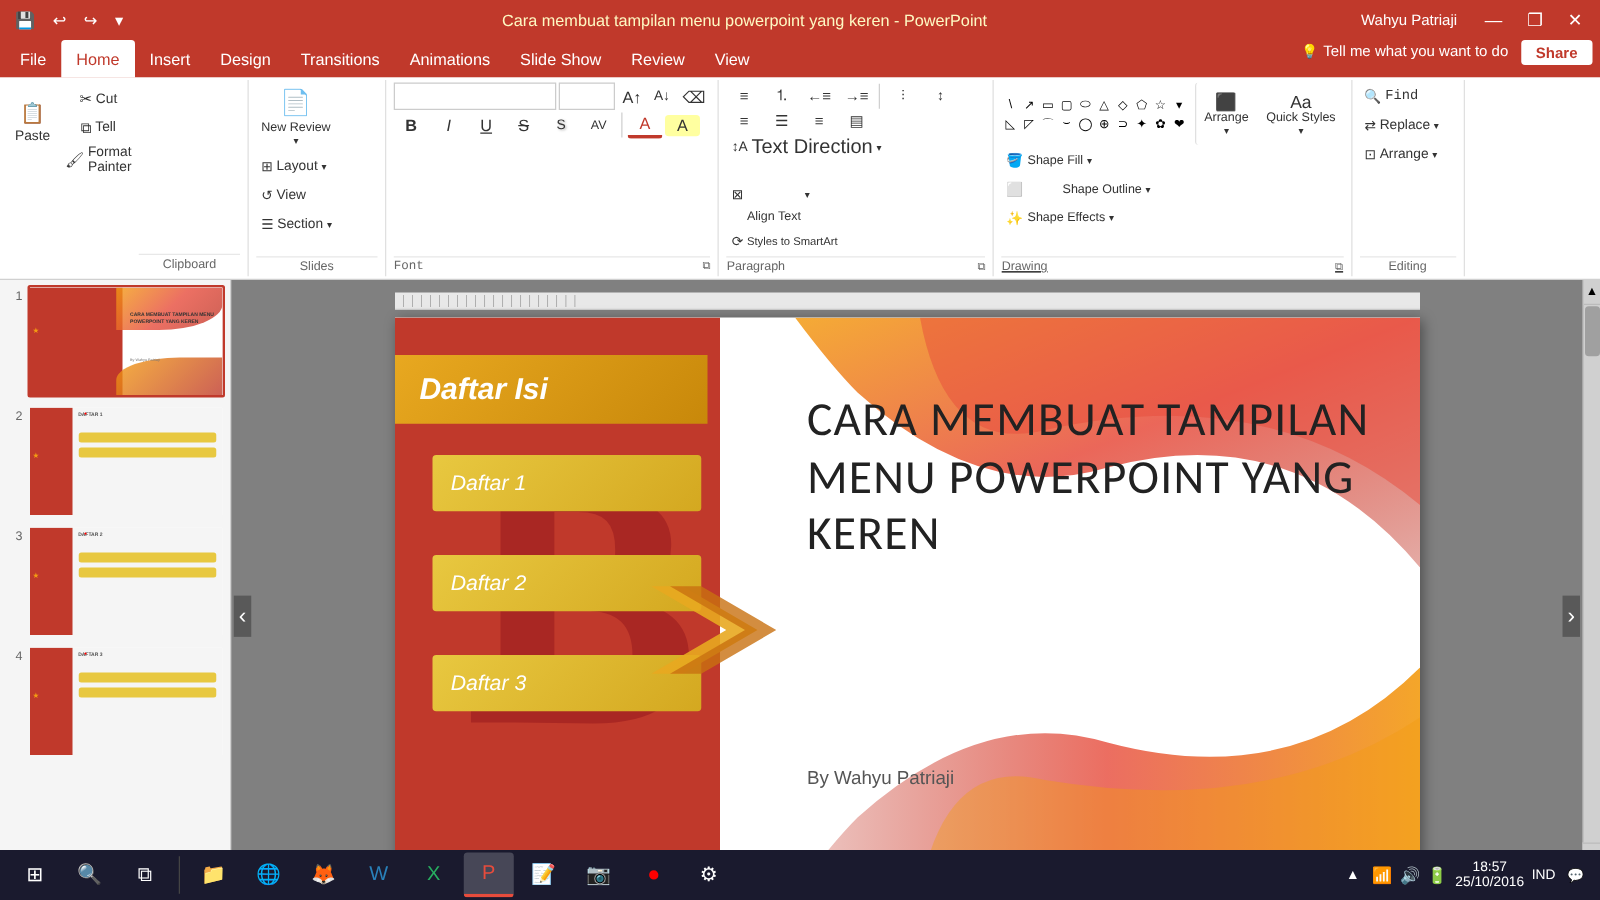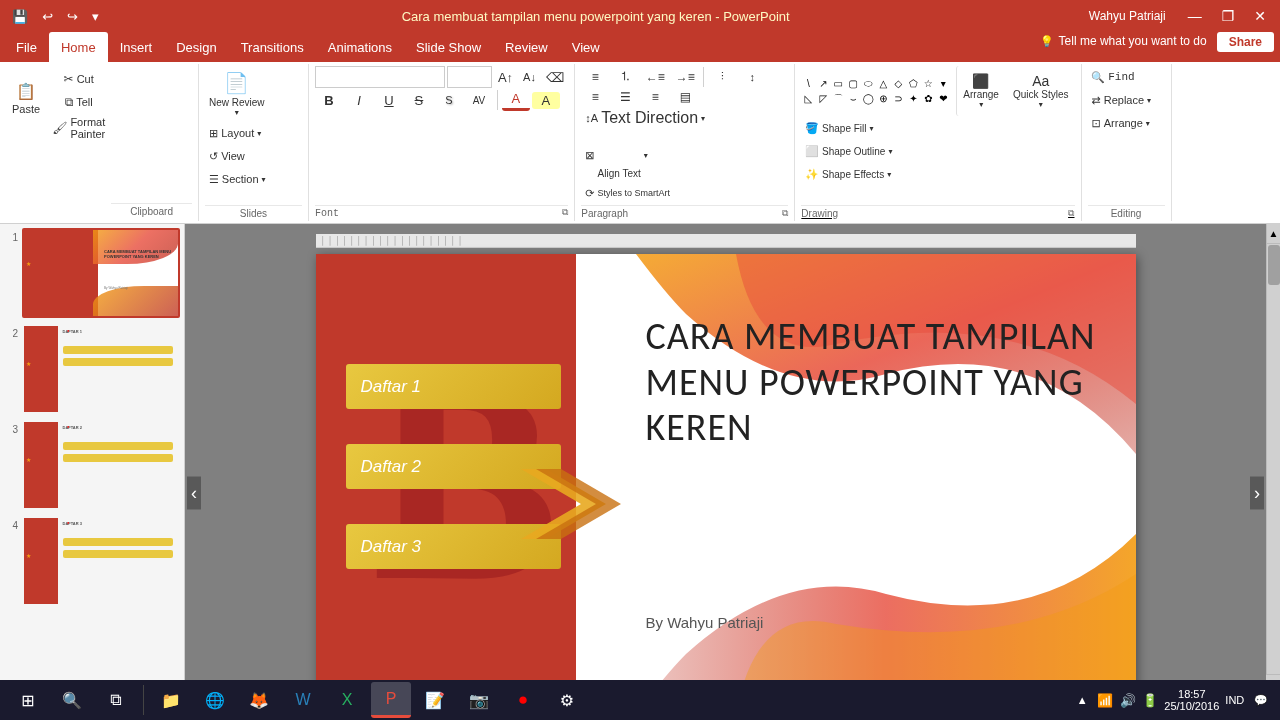--- a/index.html
+++ b/index.html
@@ -543,21 +543,21 @@
     <div class="ribbon-row">
       <button class="ribbon-btn small">
         <span>🪣</span>
         <span style="font-size:10px;text-align:center;">Shape Fill</span>
         <span style="font-size:8px;">▾</span>
       </button>
     </div>
     <div class="ribbon-row">
       <button class="ribbon-btn small">
         <span>⬜</span>
-        <span style="font-size:10px;">Shape Outline</span>
+        <span style="font-size:10px;margin-left:28px;">Shape Outline</span>
         <span style="font-size:8px;">▾</span>
       </button>
     </div>
     <div class="ribbon-row">
       <button class="ribbon-btn small">
         <span>✨</span>
         <span style="font-size:10px;">Shape Effects</span>
         <span style="font-size:8px;">▾</span>
       </button>
     </div>
@@ -670,20 +670,23 @@
     <div style="width:820px; height:14px; background:#e8e8e8; border-bottom:1px solid #ccc; display:flex; align-items:center; margin-bottom:6px; font-size:8px; color:#999; padding:0 5px; flex-shrink:0;">
       <span>│   │   │   │   │   │   │   │   │   │   │   │   │   │   │   │   │   │   │   │</span>
     </div>
 
     <div id="slide-canvas">
 
       <div class="slide-red-bg"></div>
 
       <div style="position:absolute; left:60px; top:60px; width:180px; height:340px; color:#a02020; font-size:280px; font-weight:900; line-height:1; opacity:0.7; font-family:Georgia,serif; display:flex; align-items:center; justify-content:center;">B</div>
 
+      <div class="toc-daftar-isi">
+        <span>Daftar Isi</span>
+      </div>
 
       <div class="toc-item toc-item-1">
         <span>Daftar 1</span>
       </div>
       <div class="toc-item toc-item-2">
         <span>Daftar 2</span>
       </div>
       <div class="toc-item toc-item-3">
         <span>Daftar 3</span>
       </div>

